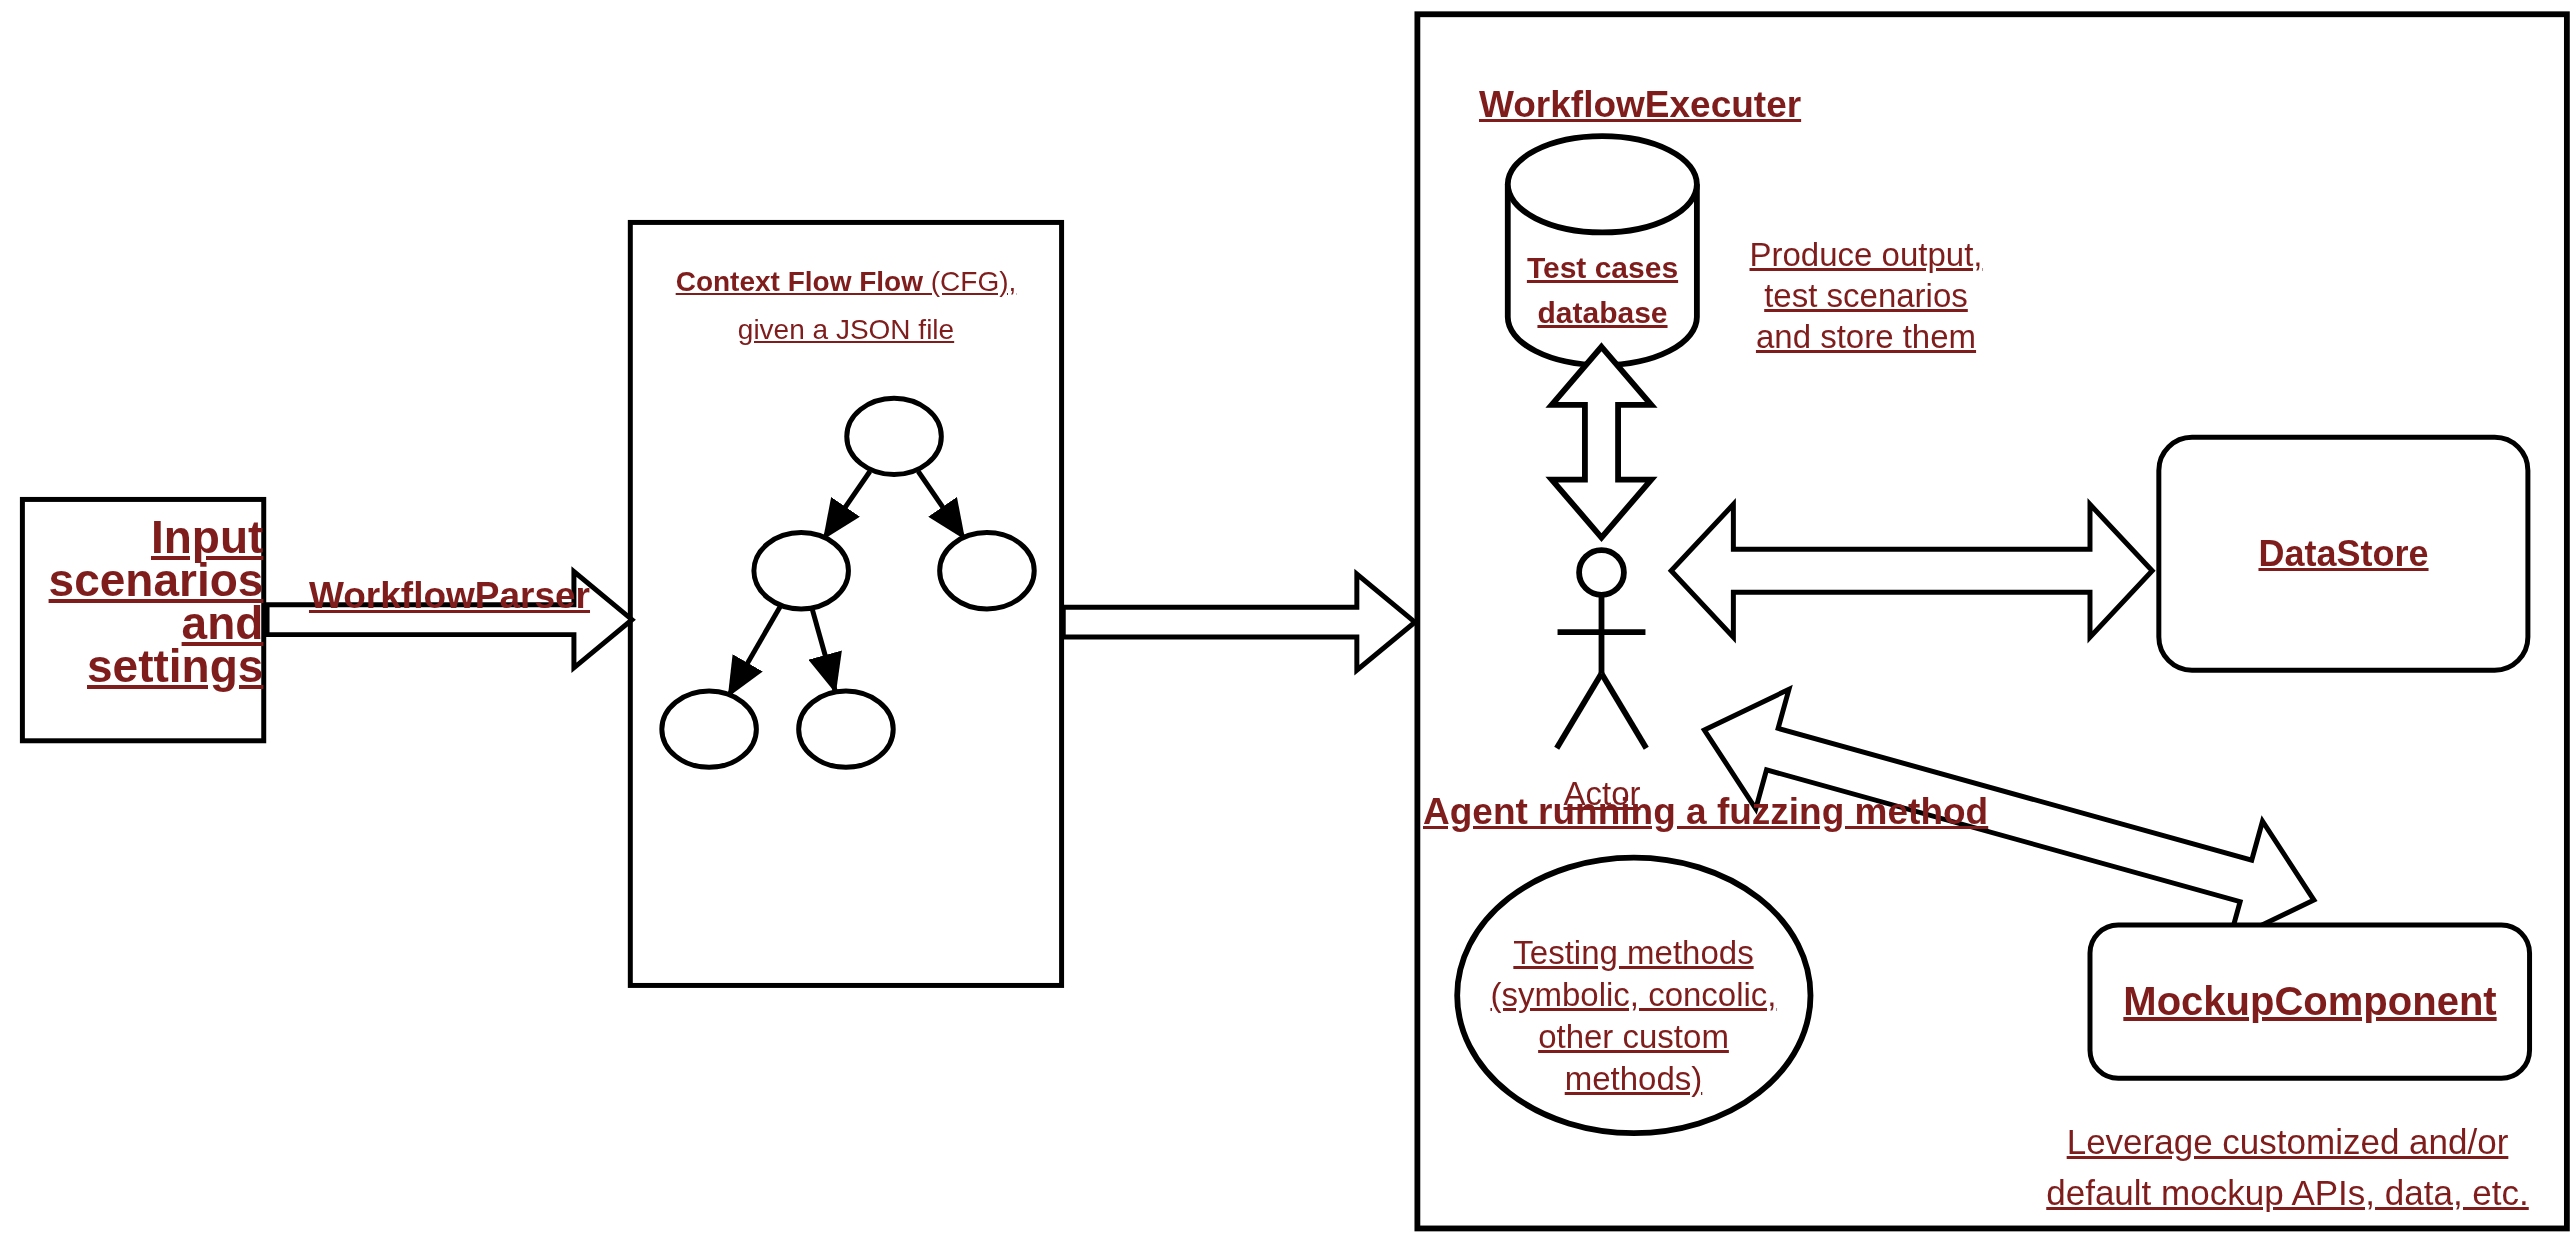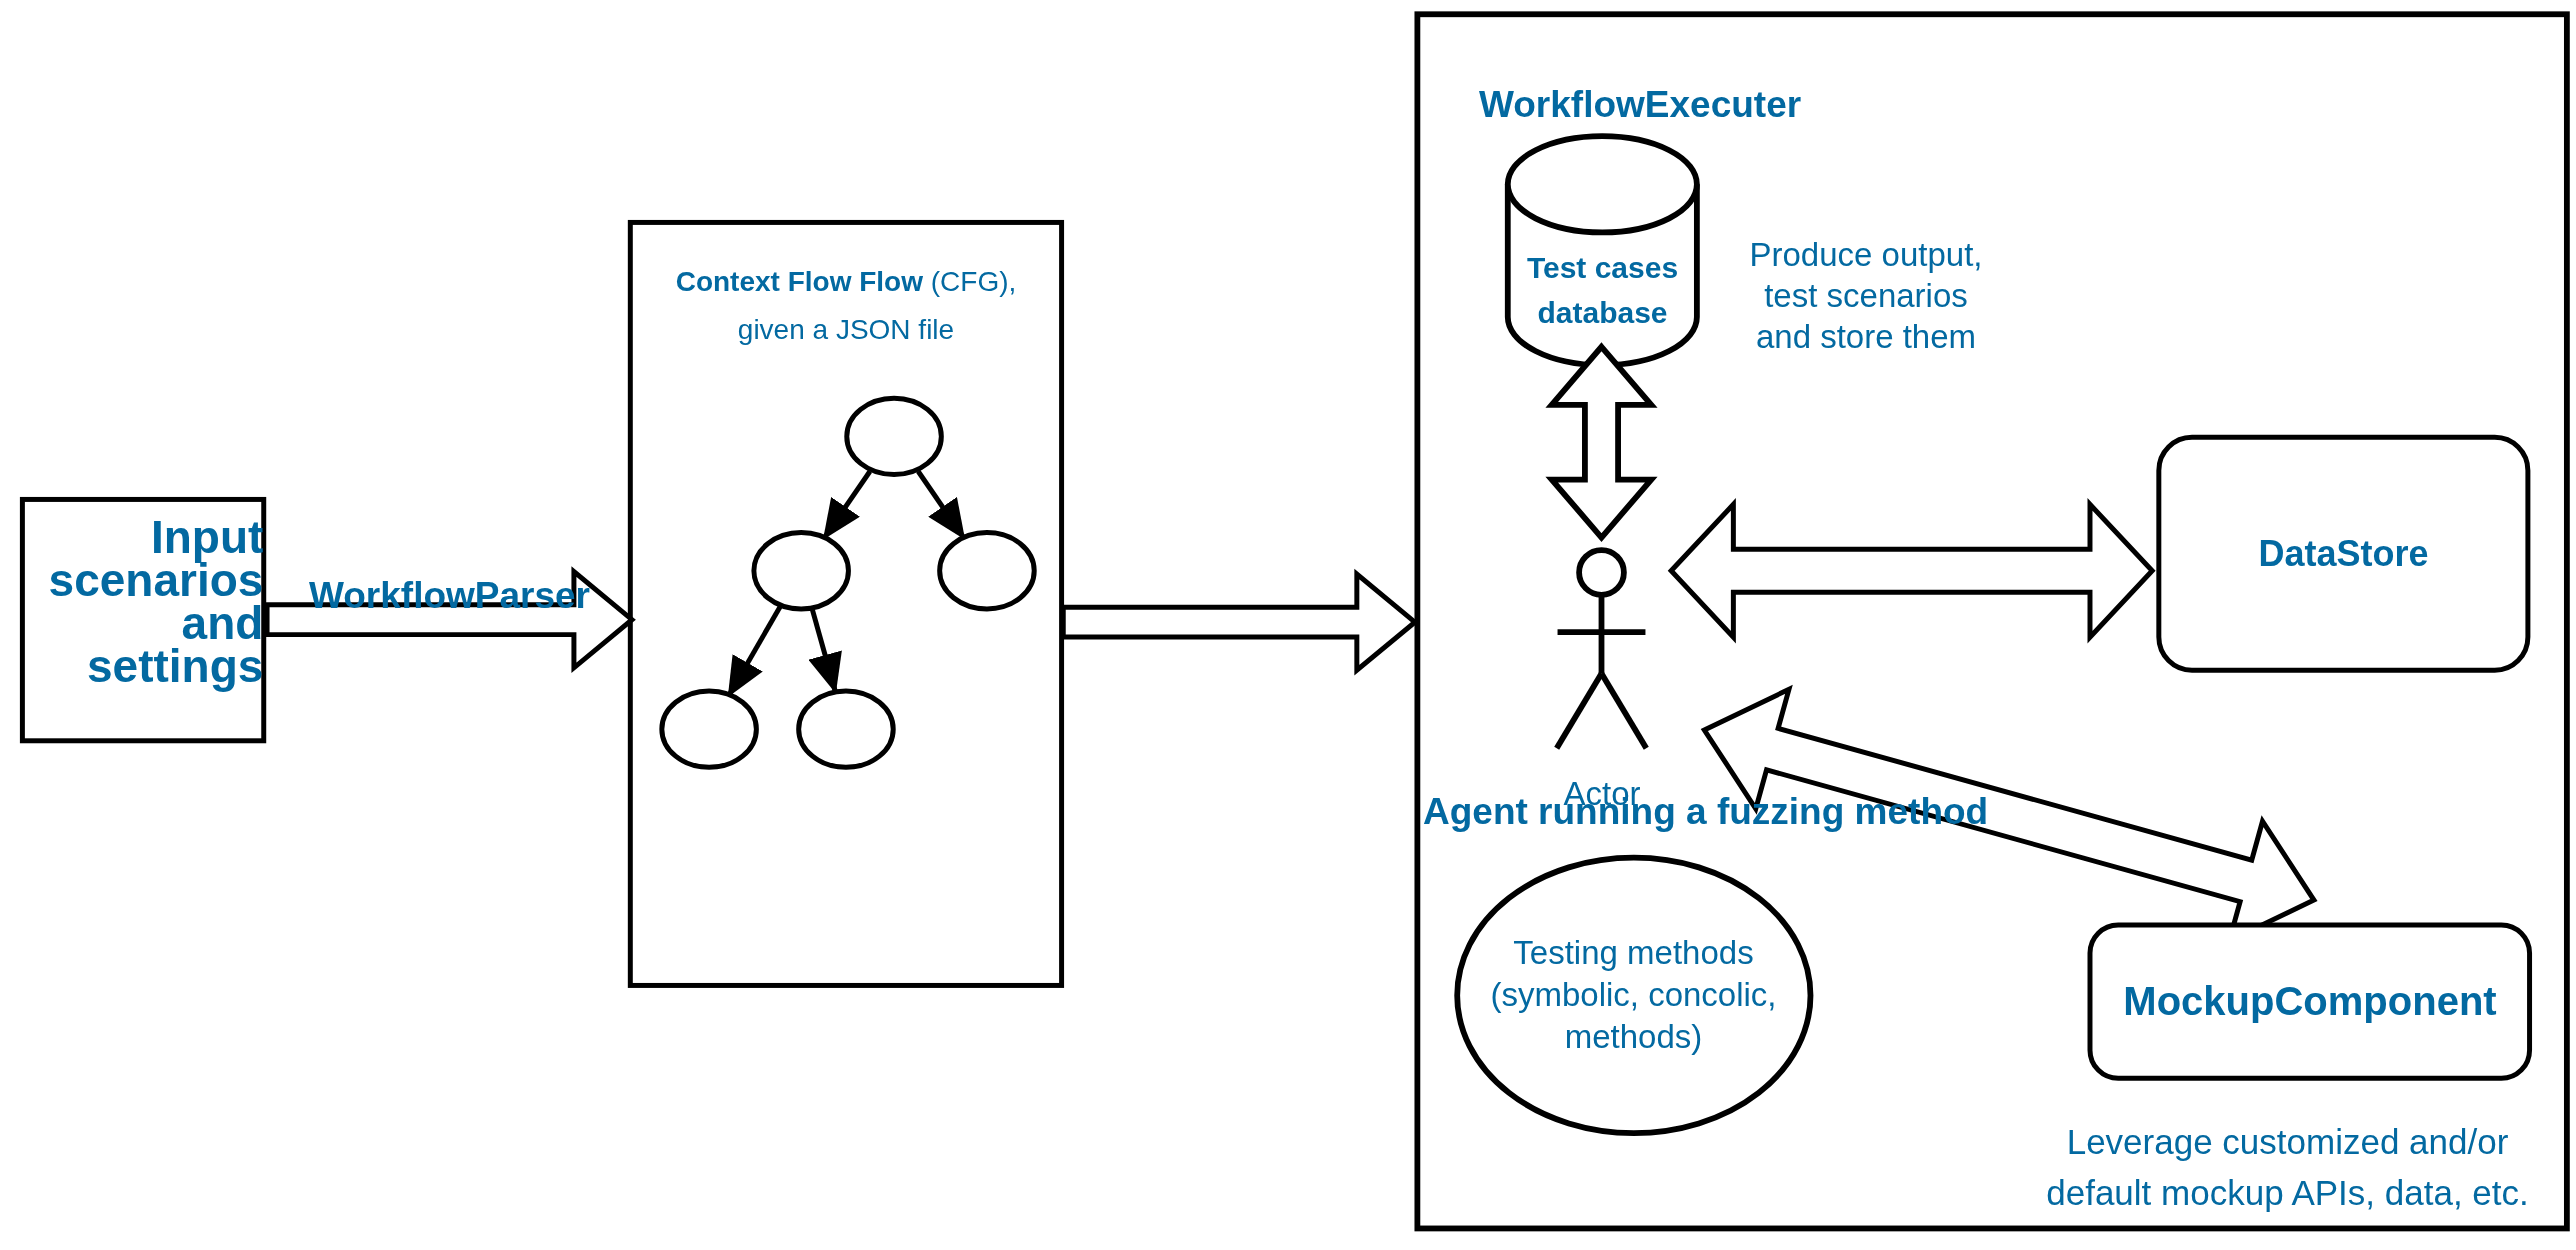--- a/index.html
+++ b/index.html
@@ -1,19 +1,19 @@
 <!DOCTYPE html>
 <html style="font-size:13.3px"><head>
 <meta charset="utf-8">
 <style>
   html, body { margin:0; padding:0; background:#ffffff; }
   #canvas { position:relative; width:2576px; height:1251px; background:#ffffff; overflow:hidden;
             font-family:"Liberation Sans", sans-serif; color:#000; }
   #shapes { position:absolute; left:0; top:0; }
-  .t  { position:absolute; color:#0369a1; font-family:"Liberation Sans", sans-serif; }
+  .t  { position:absolute; color:#7f1d1d; font-family:"Liberation Sans", sans-serif;text-decoration:underline; }
   .b  { font-weight:bold; }
   .flexc { display:flex; align-items:center; justify-content:center; }
 
   #input-label    { left:22.4px;  top:516px;  width:241px; font-size:46px; line-height:43px; font-weight:bold; text-align:right; }
   #parser-label   { left:267px; top:527px;  width:365px; font-size:37px; font-weight:bold; text-align:center; white-space:nowrap;margin-top:48px; }
   #cfg-title      { left:633px; top:258px;  width:426px; font-size:28px; line-height:48px; text-align:center; }
   #executor-title { left:1479px; top:84px; font-size:37px; font-weight:bold; white-space:nowrap; }
   #db-label       { left:1508px; top:245px; width:189px; font-size:30px; line-height:45px; font-weight:bold; text-align:center; }
   #produce-note   { left:1711px; top:234px; width:310px; font-size:33px; line-height:41px; text-align:center; }
   #actor-label    { left:1519px; top:775px; width:166px; font-size:33px; text-align:center; }
@@ -108,20 +108,21 @@
     <div>and store them</div>
   </div>
 
   <div id="actor-label" class="t">Actor</div>
 
   <div id="agent-caption" class="t">Agent running a fuzzing method</div>
 
   <div id="methods-label" class="t">
     <div>Testing methods</div>
     <div>(symbolic, concolic,</div>
+    <div>other custom</div>
     <div>methods)</div>
   </div>
 
   <div id="datastore-label" class="t flexc">DataStore</div>
 
   <div id="mockup-label" class="t flexc">MockupComponent</div>
 
   <div id="leverage-note" class="t">
     <div>Leverage customized and/or</div>
     <div>default mockup APIs, data, etc.</div>

